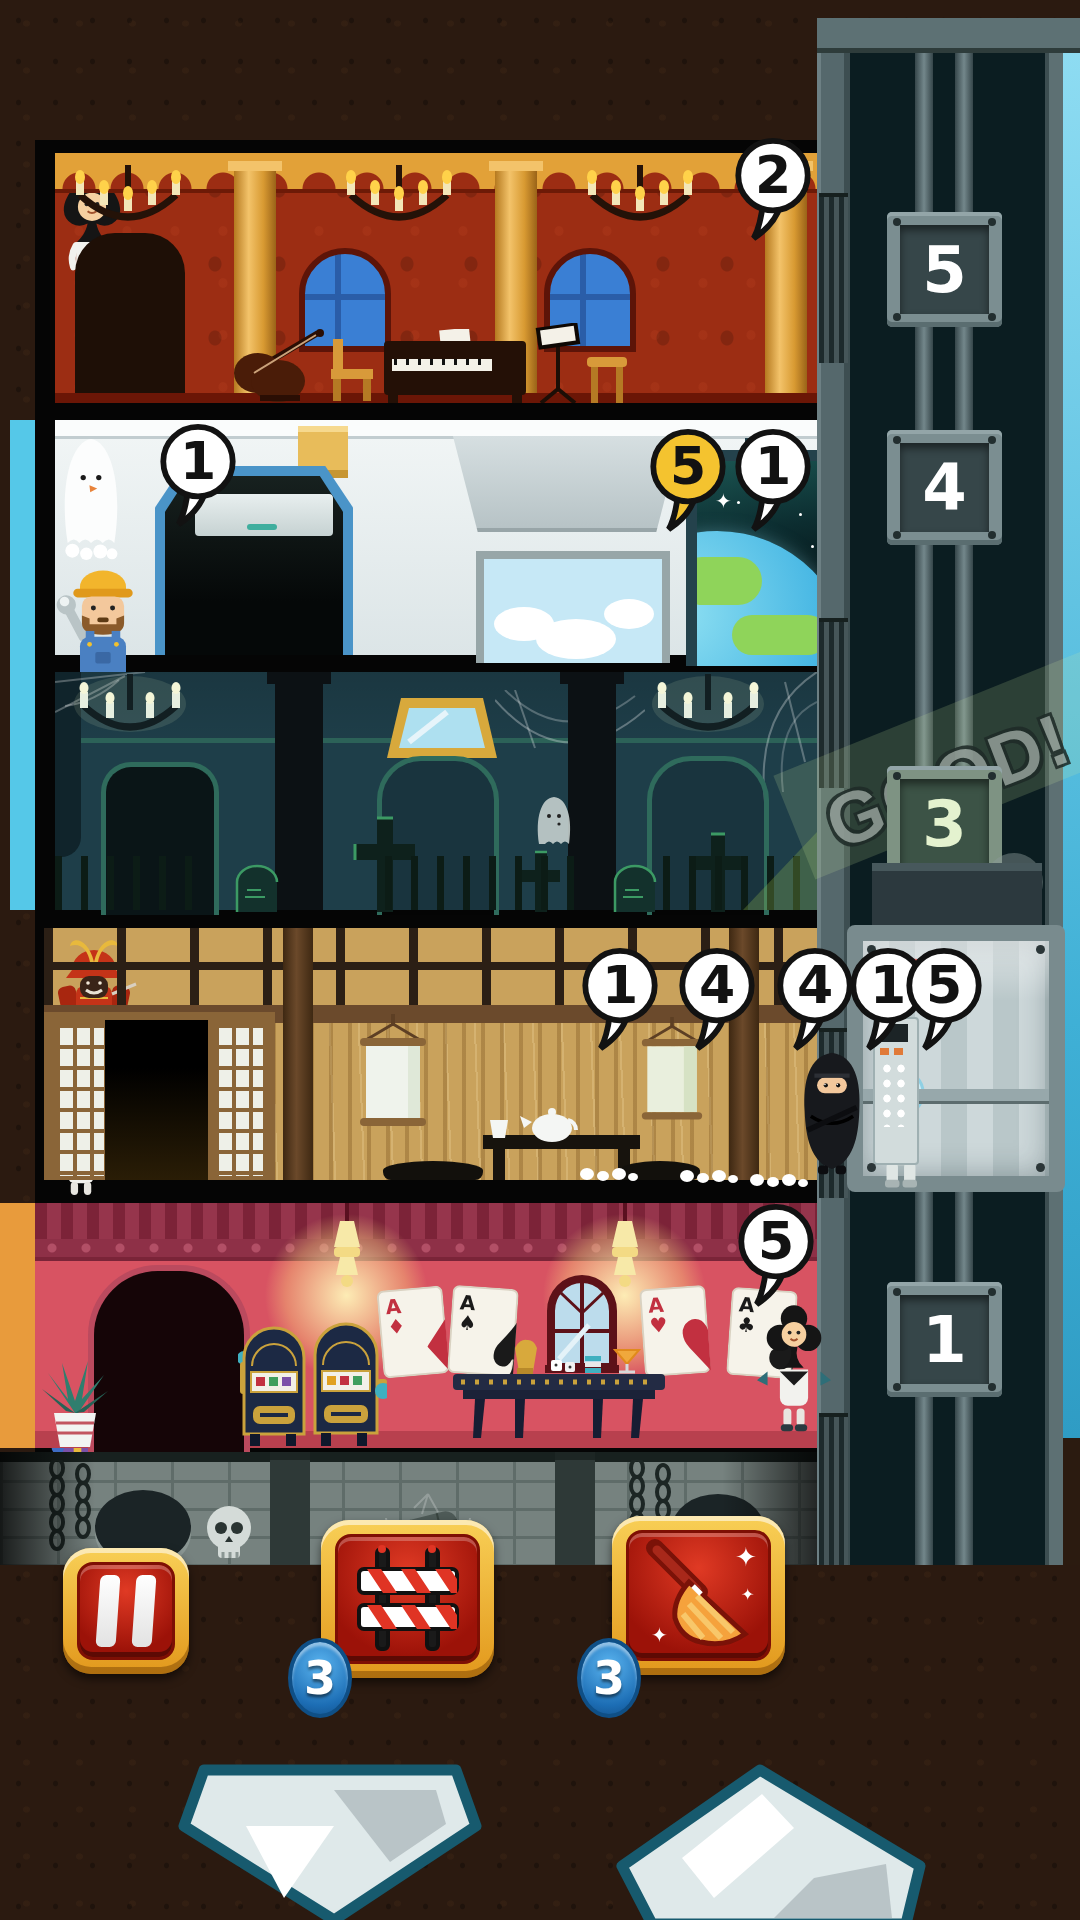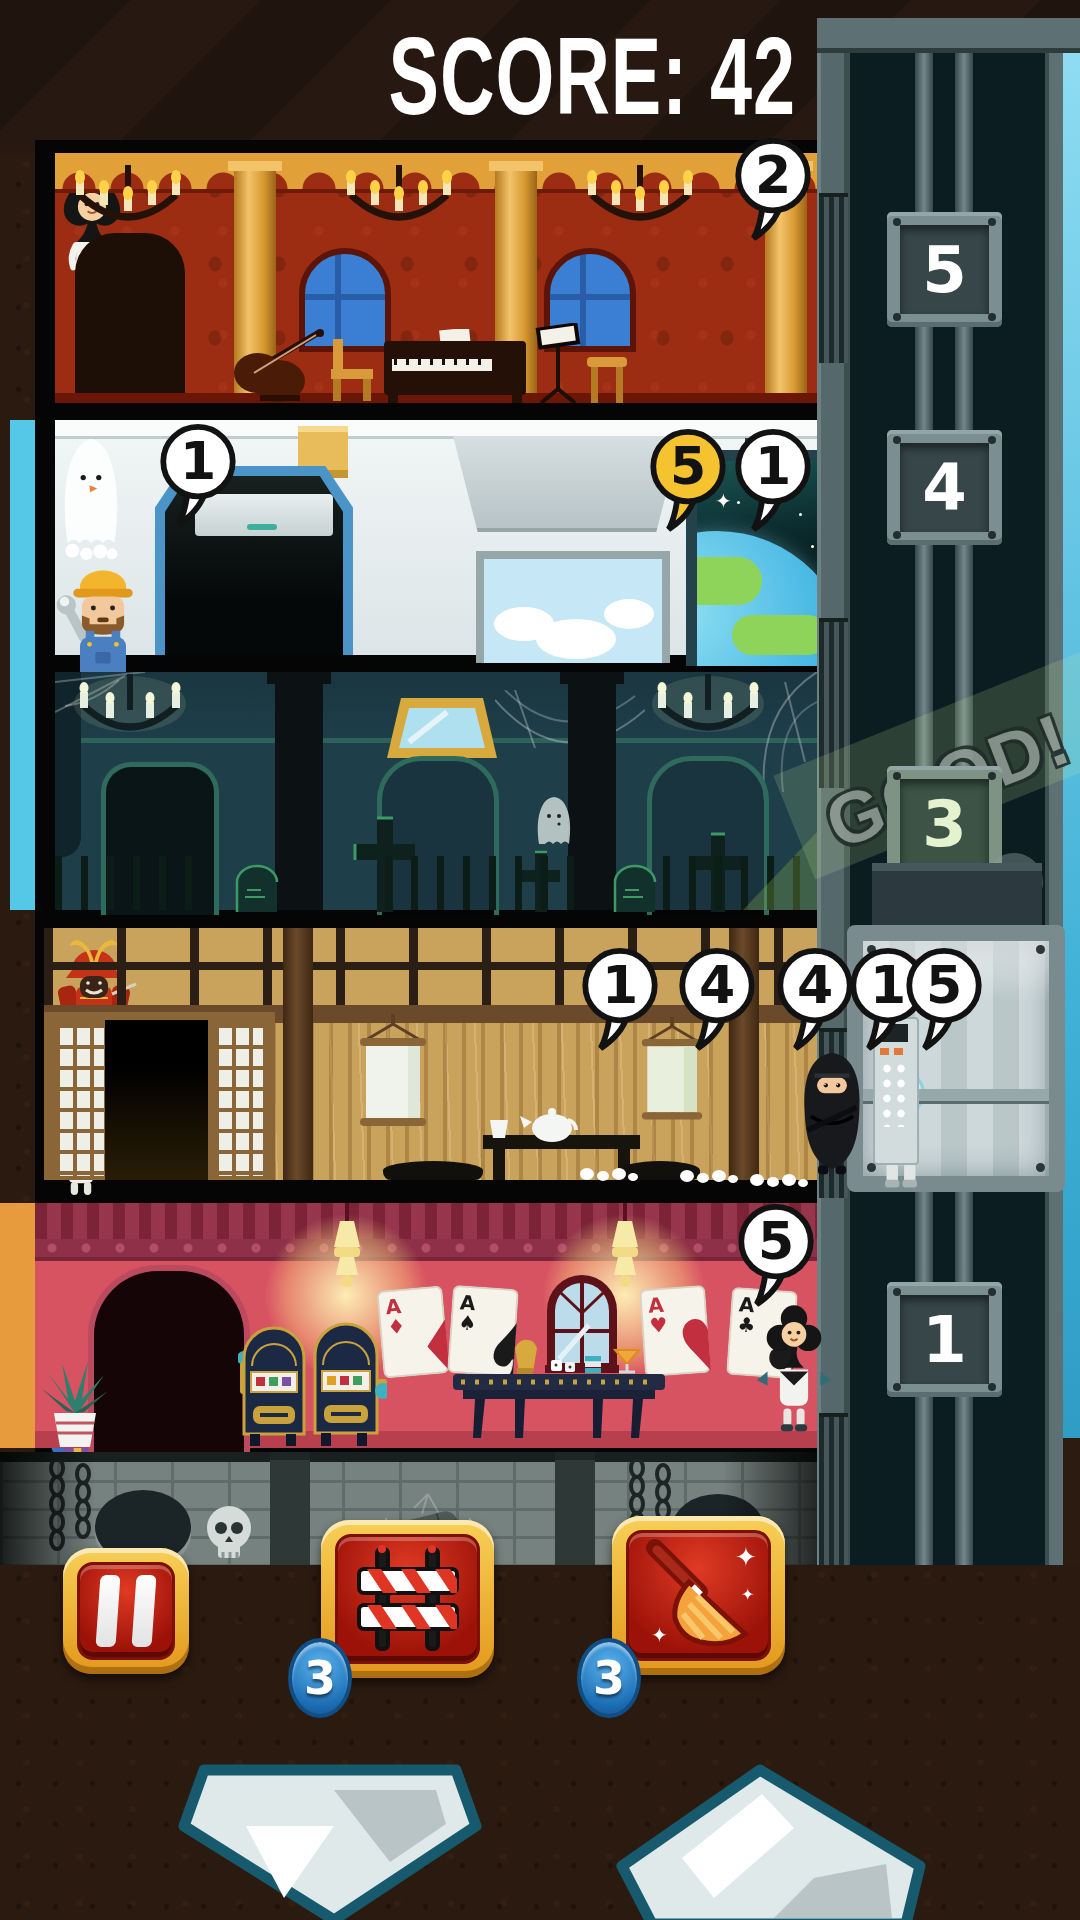--- a/index.html
+++ b/index.html
@@ -158,23 +158,20 @@
     background:radial-gradient(circle at 50% 32%,#5ab4f0,#1c6db4 72%,#14528c);display:flex;align-items:center;justify-content:center;
     color:#fff;font:bold 46px "DejaVu Sans",sans-serif;text-shadow:0 3px 3px rgba(0,0,0,.5);box-shadow:inset 0 4px 3px rgba(255,255,255,.45);}
   .diamond{position:absolute;}
   .diamond svg{overflow:visible;}
 </style>
 </head>
 <body>
 
 <div id="stage">
 
-  <div class="score-bar">
-    <div class="score-text"><span>SCORE:</span>&nbsp;<span>42</span></div>
-  </div>
 
   <div class="abs" style="left:10px;top:420px;width:25px;height:490px;background:#55c8e8;"></div>
   <div class="abs" style="left:0;top:1203px;width:35px;height:245px;background:#e89b3c;"></div>
 
   <div class="building-frame"></div>
 
   <section class="floor music">
     <div class="valance"></div>
     <div class="gcol" style="left:179px;"></div>
     <div class="gcol" style="left:440px;"></div>

